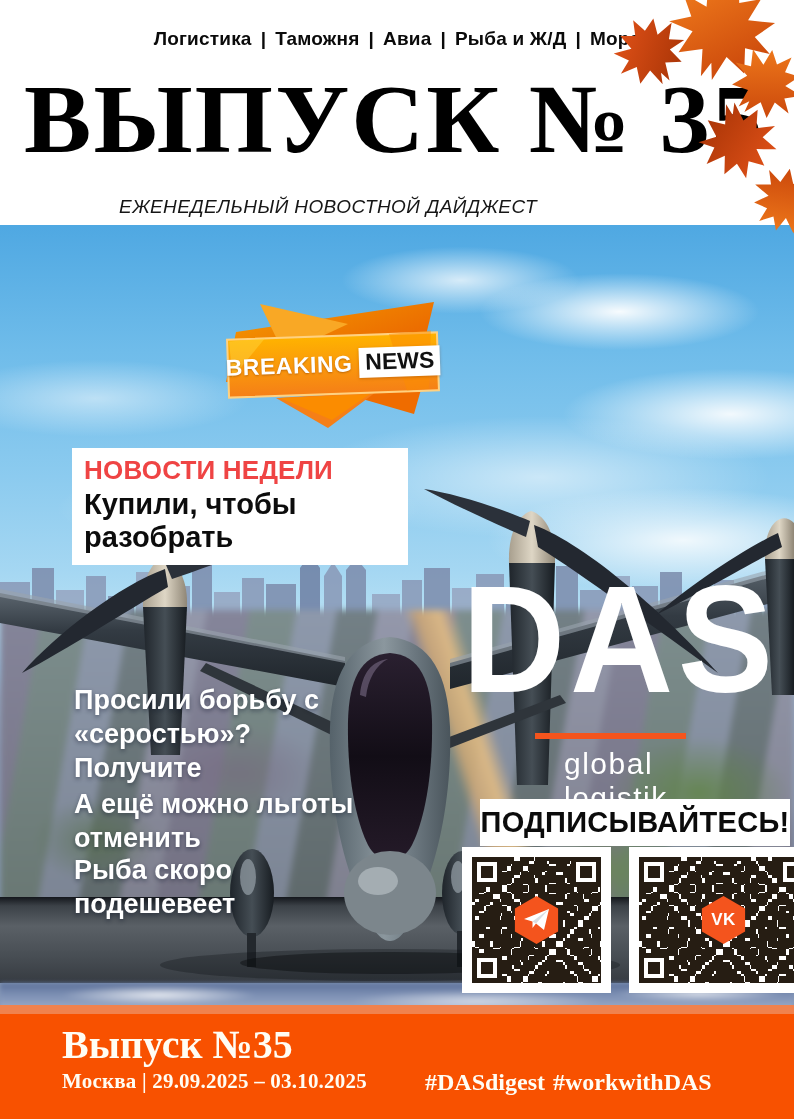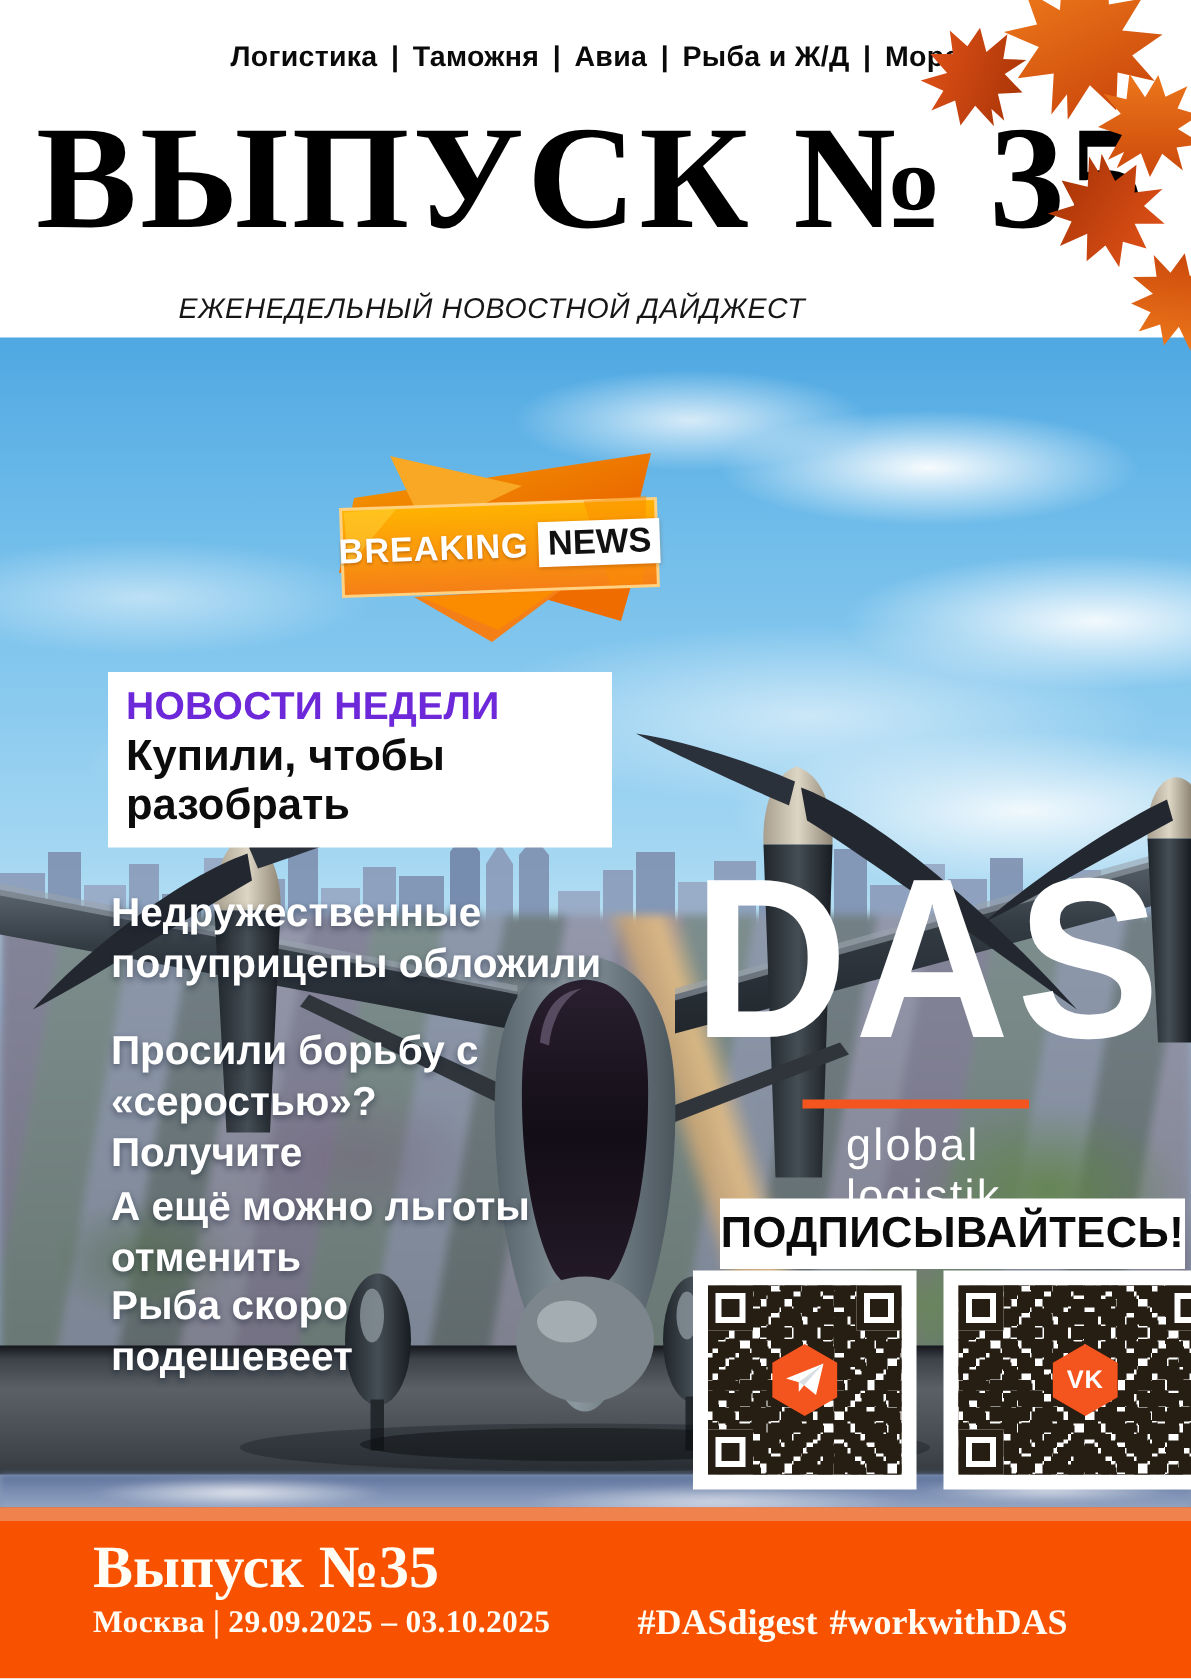--- a/index.html
+++ b/index.html
@@ -268,27 +268,25 @@
         <polygon points="10,40 46,38 12,76" fill="#FFD740" opacity=".45" transform="rotate(-2 113 67)"></polygon>
         <polygon points="170,38 212,36 208,94 186,95" fill="#FB8C00" opacity=".5" transform="rotate(-2 113 67)"></polygon>
       </svg>
       <div class="badge-text">
         <span class="w1">BREAKING</span>
         <span class="w2">NEWS</span>
       </div>
     </div>
 
     <div class="kicker-box">
-      <div class="kicker" style="color: #6d28d9;">НОВОСТИ НЕДЕЛИ</div>
+      <div class="kicker" style="color: #ef4444;">НОВОСТИ НЕДЕЛИ</div>
       <div class="lead">Купили, чтобы
 разобрать</div>
     </div>
 
-    <div class="headline h1">Недружественные
-полуприцепы обложили</div>
     <div class="headline h2">Просили борьбу с
 «серостью»?
 Получите</div>
     <div class="headline h3">А ещё можно льготы
 отменить</div>
     <div class="headline h4">Рыба скоро
 подешевеет</div>
 
     <div class="das">DAS</div>
     <div class="das-line" style="background: rgb(244, 84, 29);"></div>

